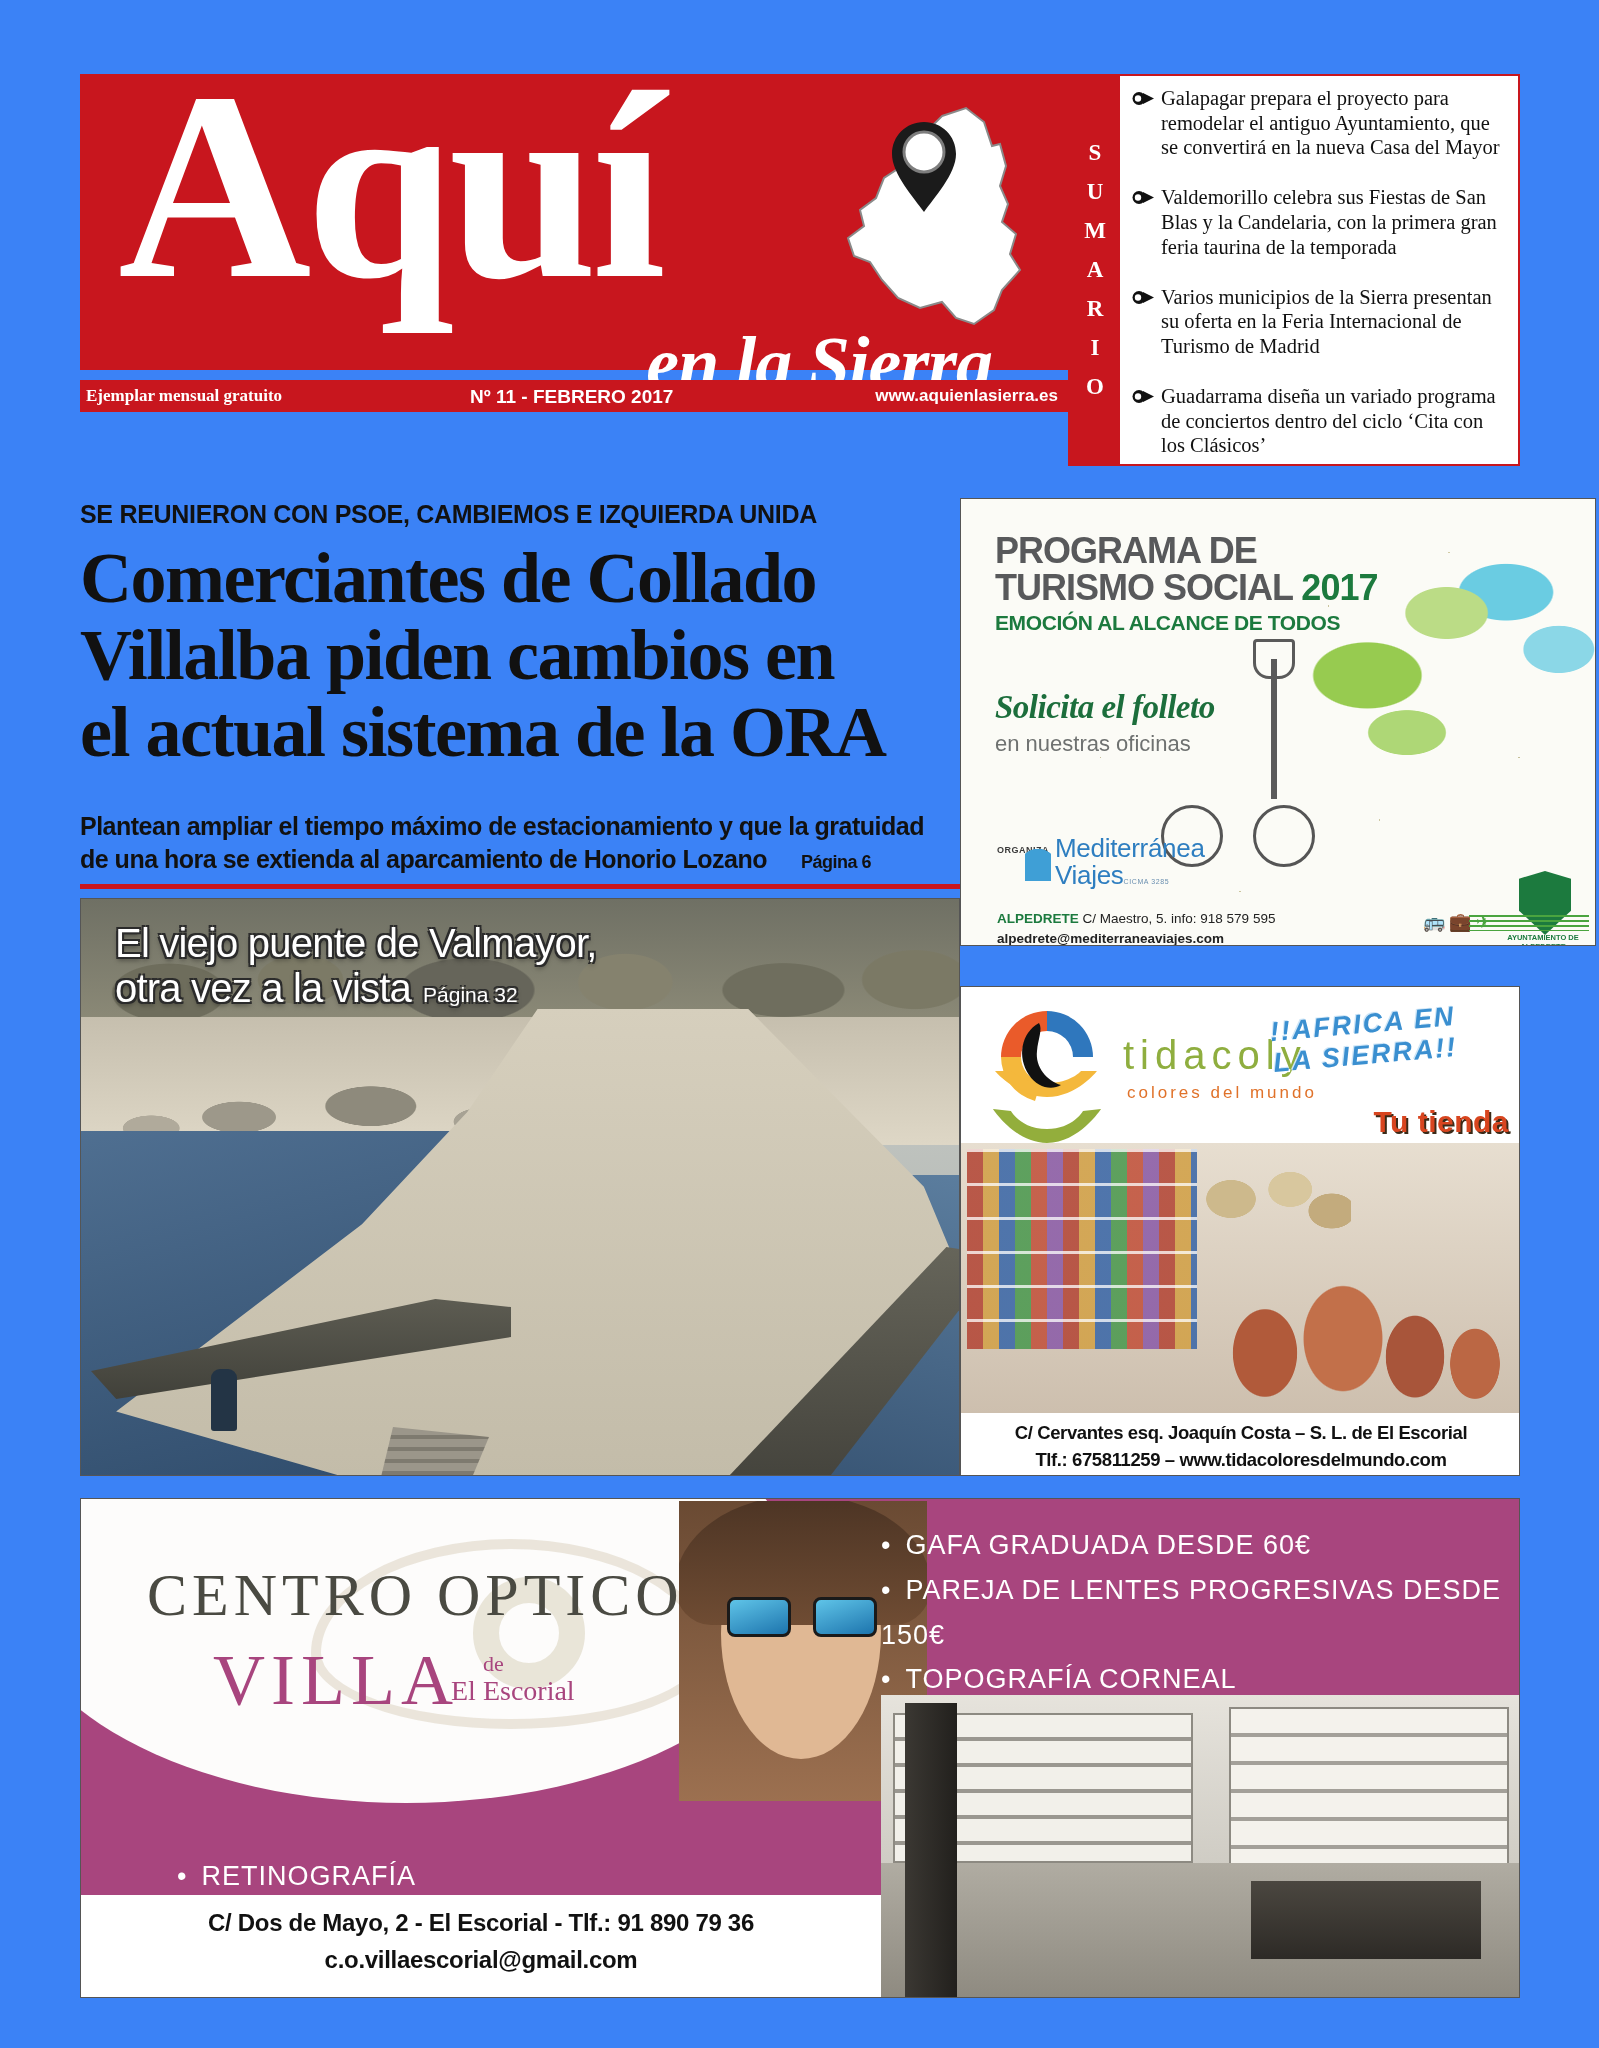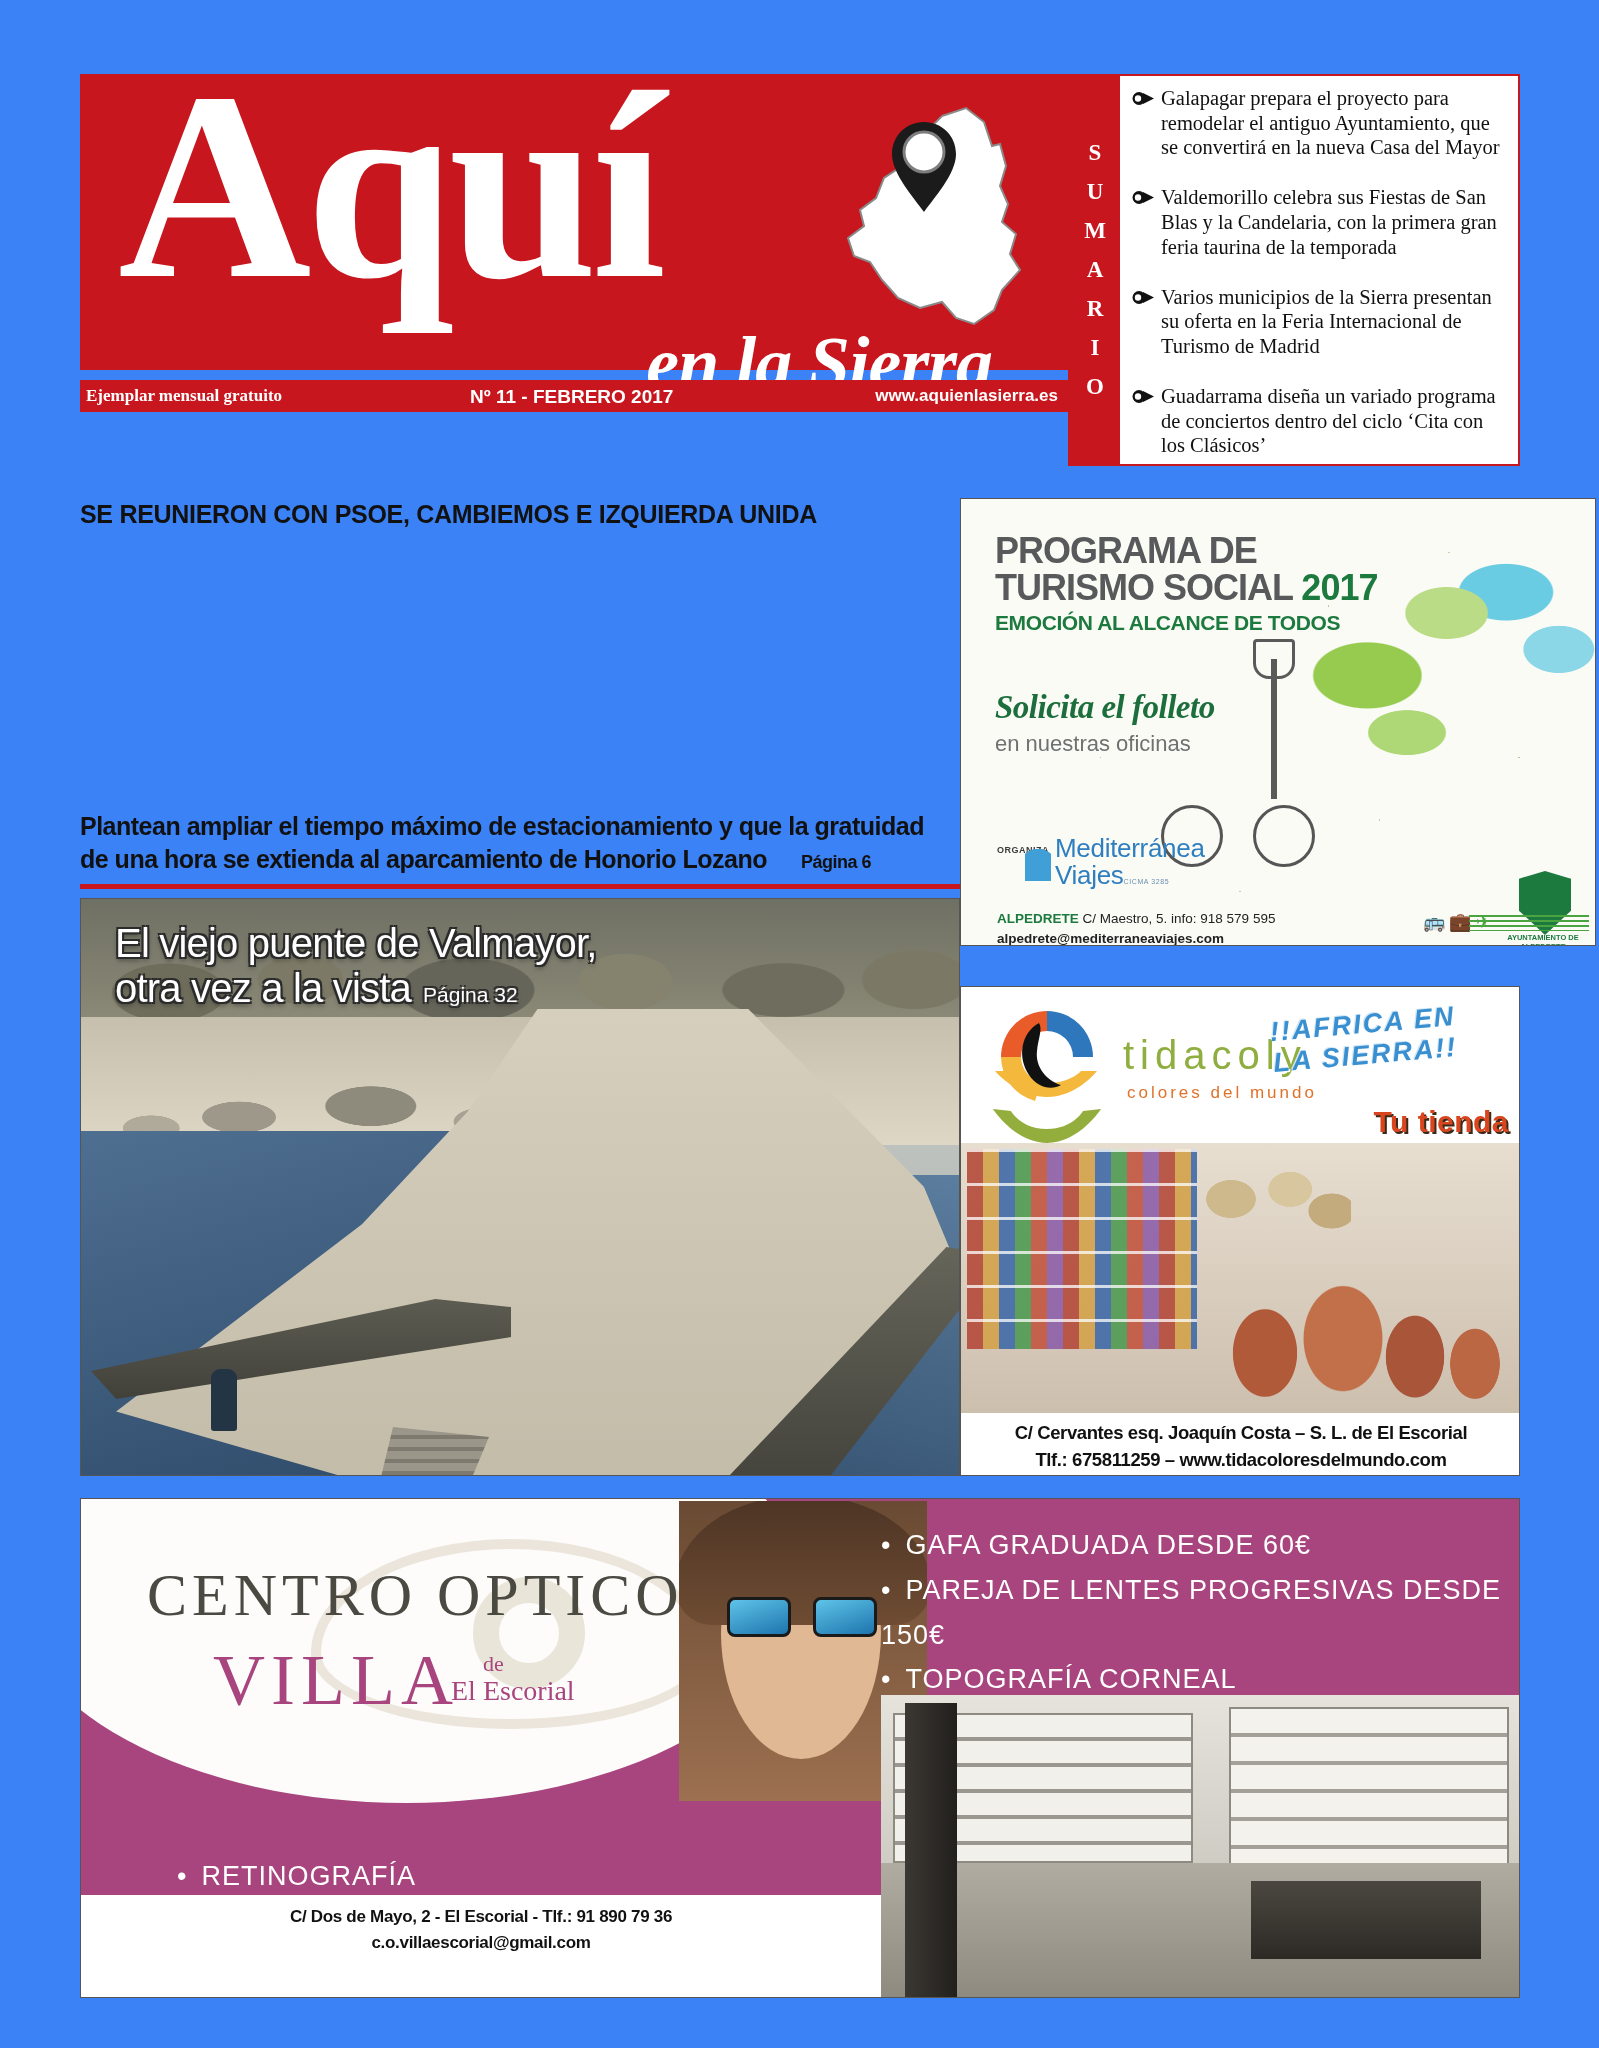--- a/index.html
+++ b/index.html
@@ -457,21 +457,21 @@
     background:linear-gradient(#4b4740,#2d2a26);
   }
   .op-shop-pillar {
     position:absolute; left:24px; top:8px; width:52px; height:296px;
     background:linear-gradient(90deg,#3b3833,#22201d);
   }
   .op-foot {
     position:absolute; left:0; bottom:0; width:800px; height:102px;
     background:#fff;
     font-family:"Liberation Sans", sans-serif;
-    font-weight:700; font-size:17px; line-height:1.55; color:#111;
+    font-weight:700; font-size:24px; line-height:1.55; color:#111;
     text-align:center; padding-top:9px; letter-spacing:-0.3px;
   }
 </style>
 </head>
 <body>
 
 <div class="page">
 
   <div class="masthead">
     <div class="masthead-red"></div>
@@ -536,20 +536,25 @@
           <circle cx="7" cy="6.5" r="6.5" fill="#111"></circle>
             <circle cx="6" cy="6.5" r="3.2" fill="#fff"></circle>
           <path d="M11 1 L22 6.5 L11 12 Z" fill="#111"></path>
         </svg>
         <span class="sum-text">Guadarrama diseña un variado programa de conciertos dentro del ciclo ‘Cita con los Clásicos’</span>
       </div>
     </div>
   </div>
 
   <div class="kicker">SE REUNIERON CON PSOE, CAMBIEMOS E IZQUIERDA UNIDA</div>
+  <div class="headline">
+    <div>Comerciantes de Collado</div>
+    <div>Villalba piden cambios en</div>
+    <div>el actual sistema de la ORA</div>
+  </div>
   <div class="deck">
     <div>Plantean ampliar el tiempo máximo de estacionamiento y que la gratuidad</div>
     <div>
       <span>de una hora se extienda al aparcamiento de Honorio Lozano</span><span class="deck-page">Página 6</span>
     </div>
   </div>
   <div class="lead-rule"></div>
 
   <div class="photo-valmayor">
     <div class="pv-sky"></div>

